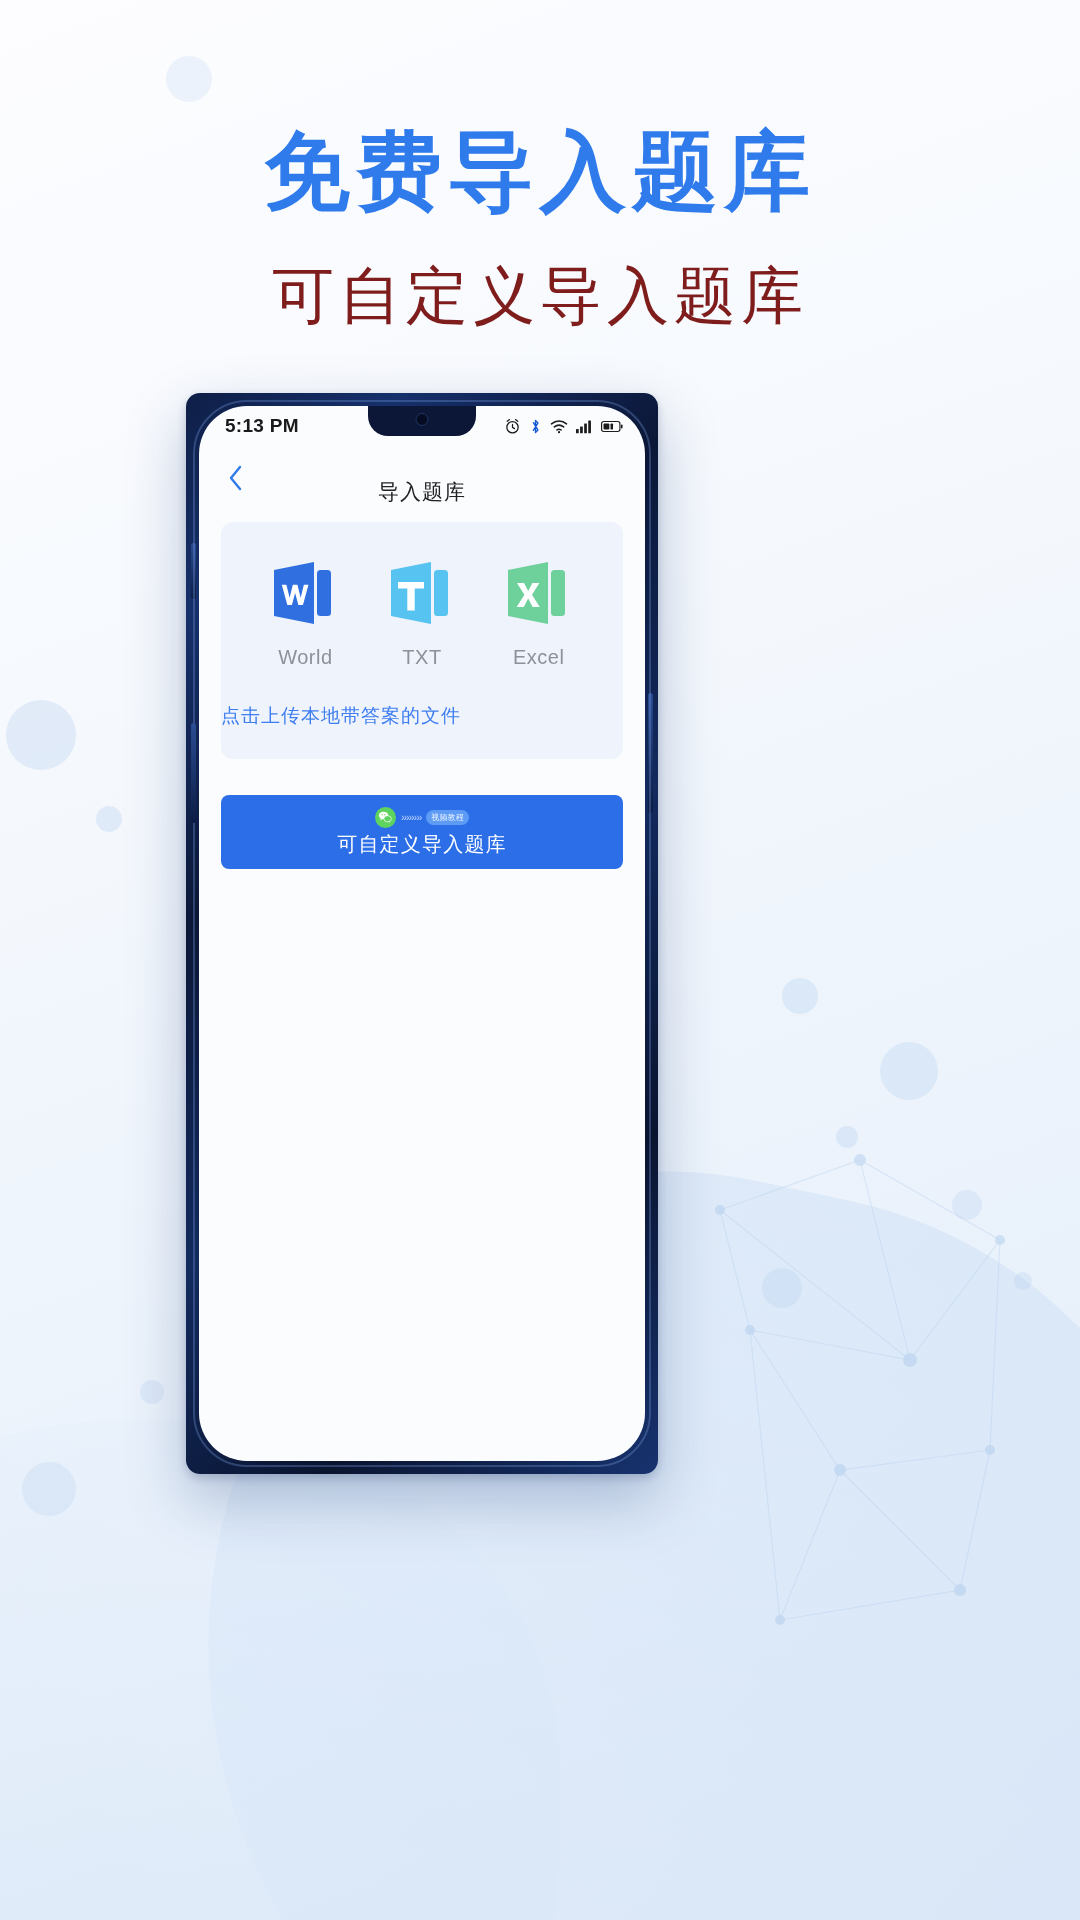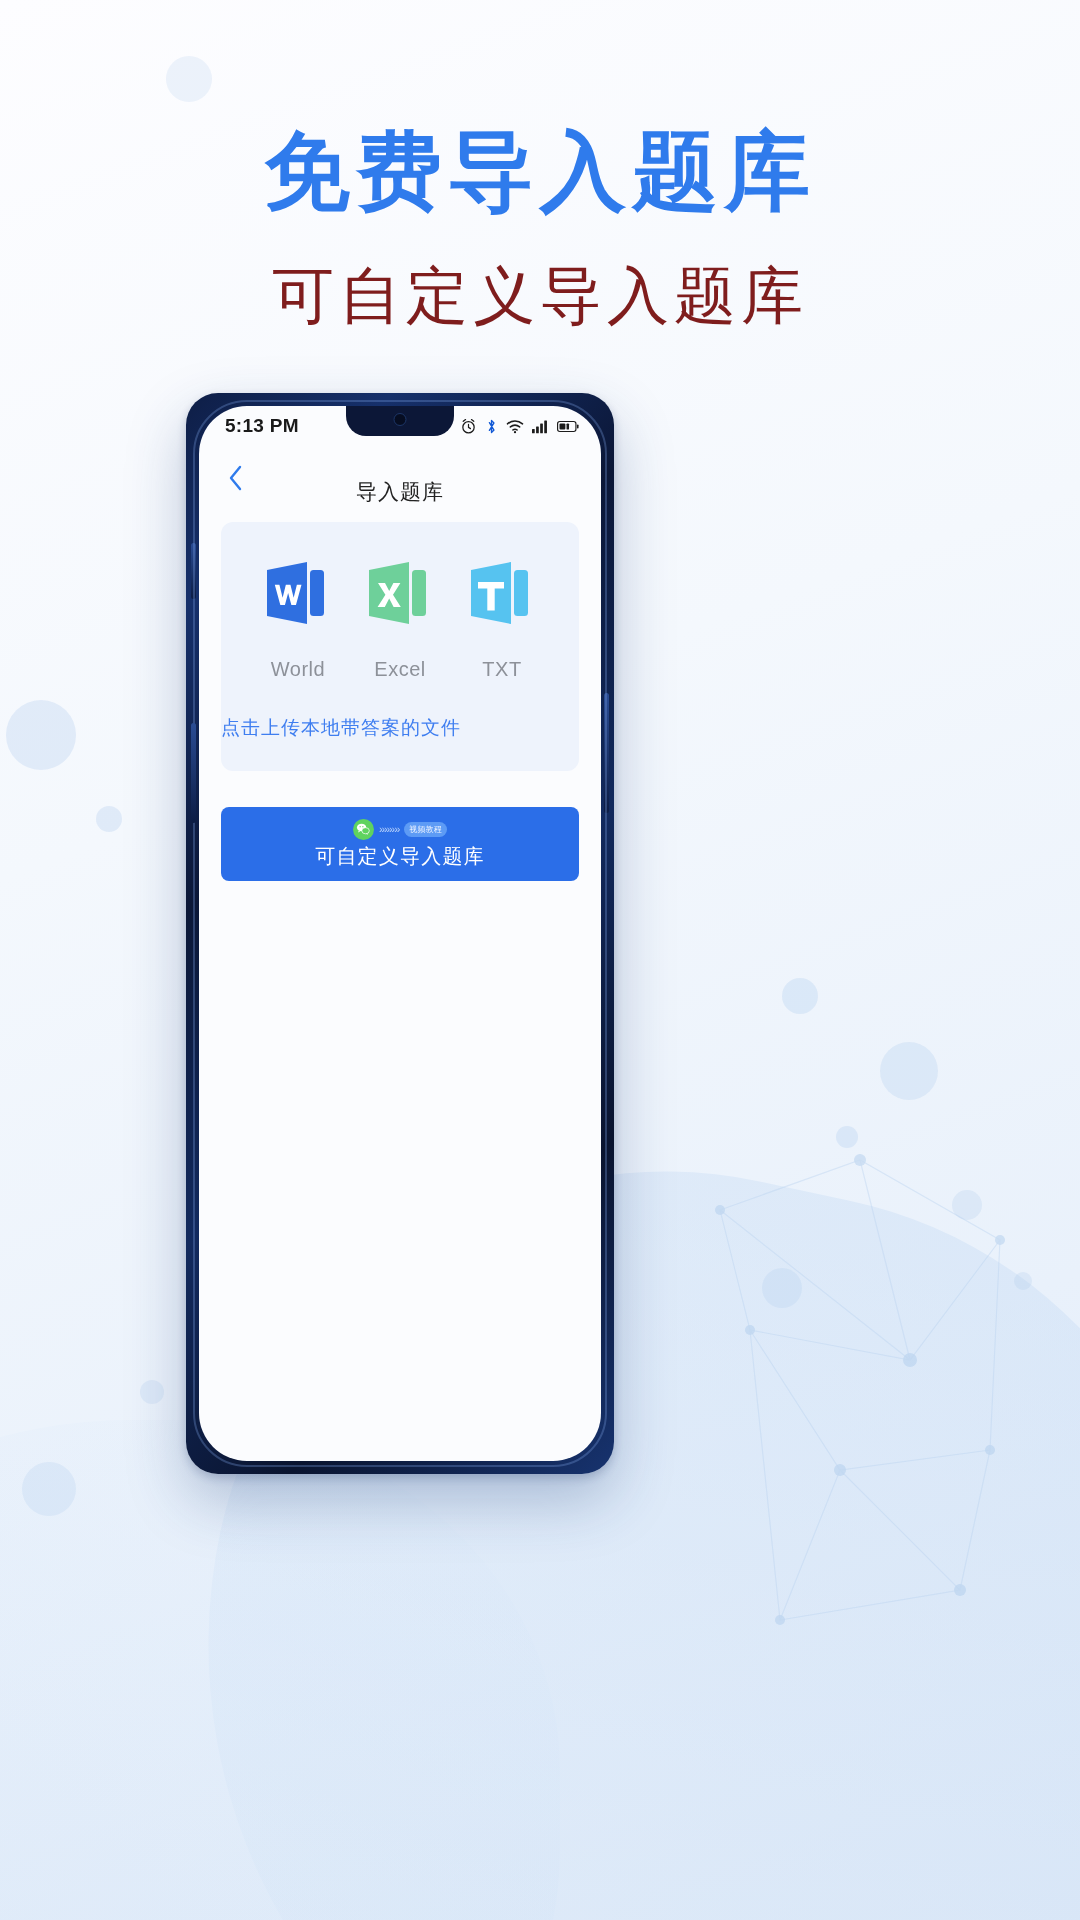--- a/index.html
+++ b/index.html
@@ -63,22 +63,22 @@
     font-size: 62px;
     letter-spacing: 5px;
     color: #7f1d1d;
     line-height: 1.12;
   }
 
   
   .phone {
     position: absolute;
     left: 186px; top: 393px;
-    width: 428px; height: 1081px;
-    border-radius: 32px;
+    width: 472px; height: 1081px;
+    border-radius: 14px;
     background: linear-gradient(134deg, #0e1e46 0%, #16306b 14%, #0b1737 34%, #122a5e 56%, #0a142f 78%, #17336f 100%);
     box-shadow: 0 26px 60px rgba(30, 60, 120, .28), 0 4px 10px rgba(20,40,90,.2);
     padding: 13px;
   }
   .phone::before {
     content: ""; position: absolute; left: 5px; top: 150px;
     width: 5px; height: 56px; border-radius: 4px;
     background: linear-gradient(180deg,#2a4c94,#0c1c44);
   }
   .phone::after {
@@ -147,21 +147,21 @@
     background: #eef3fc;
     border-radius: 12px;
     padding: 38px 0 30px 0;
   }
   .file-row {
     display: flex; justify-content: space-around; align-items: flex-end;
     padding: 0 26px;
   }
   .file-item { display: flex; flex-direction: column; align-items: center; width: 110px; }
   .file-icon { width: 70px; height: 66px; position: relative; }
-  .file-label { margin-top: 32px; font-size: 20px; color: #8d9199; letter-spacing: .5px; }
+  .file-label { margin-top: 20px; font-size: 20px; color: #8d9199; letter-spacing: .5px; }
   .upload-hint {
     margin-top: 34px; 
     font-size: 19px; color: #3f7ef0; letter-spacing: 1px;
   }
 
   
   .wx-btn {
     margin: 36px 22px 0 22px;
     height: 74px;
     background: #2b6ee8;
@@ -294,37 +294,37 @@
               <rect x="47" y="10" width="14" height="46" rx="3.5" fill="#2f6fe0"></rect>
               <path d="M13 25 l5 0 l3.5 14 l3.5 -14 l5 0 l3.5 14 l3.5 -14 l5 0 l-6 22 l-5 0 l-3.5 -13 l-3.5 13 l-5 0 Z" fill="#ffffff" transform="translate(-2,0) scale(0.92) translate(2,2)"></path>
             </svg>
           </div>
           <div class="file-label">World</div>
         </div>
 
         <div class="file-item">
           <div class="file-icon">
             <svg width="70" height="66" viewBox="0 0 70 66">
+              <path d="M4 10 L44 2 L44 64 L4 56 Z" fill="#56c3f0"></path>
+              <rect x="47" y="10" width="14" height="46" rx="3.5" fill="#56c3f0"></rect>
+              <path d="M11 22 h26 v6.5 h-9.3 v22 h-7.4 v-22 h-9.3 Z" fill="#ffffff"></path>
+            </svg>
+          </div>
+          <div class="file-label">TXT</div>
+        </div>
+
+        <div class="file-item">
+          <div class="file-icon">
+            <svg width="70" height="66" viewBox="0 0 70 66">
               <path d="M4 10 L44 2 L44 64 L4 56 Z" fill="#6ed09a"></path>
               <rect x="47" y="10" width="14" height="46" rx="3.5" fill="#6ed09a"></rect>
               <path d="M13 23 l7 0 l4.2 8 l4.2 -8 l7 0 l-7.4 11.8 l7.8 12.2 l-7.2 0 l-4.4 -8.4 l-4.4 8.4 l-7.2 0 l7.8 -12.2 Z" fill="#ffffff"></path>
             </svg>
           </div>
           <div class="file-label">Excel</div>
-        </div>
-
-        <div class="file-item">
-          <div class="file-icon">
-            <svg width="70" height="66" viewBox="0 0 70 66">
-              <path d="M4 10 L44 2 L44 64 L4 56 Z" fill="#56c3f0"></path>
-              <rect x="47" y="10" width="14" height="46" rx="3.5" fill="#56c3f0"></rect>
-              <path d="M11 22 h26 v6.5 h-9.3 v22 h-7.4 v-22 h-9.3 Z" fill="#ffffff"></path>
-            </svg>
-          </div>
-          <div class="file-label">TXT</div>
         </div>
 
       </div>
       <div class="upload-hint">点击上传本地带答案的文件</div>
     </div>
 
     <div class="wx-btn">
       <div class="wx-top">
         <div class="wx-bubble">
           <svg width="14" height="14" viewBox="0 0 24 24">

